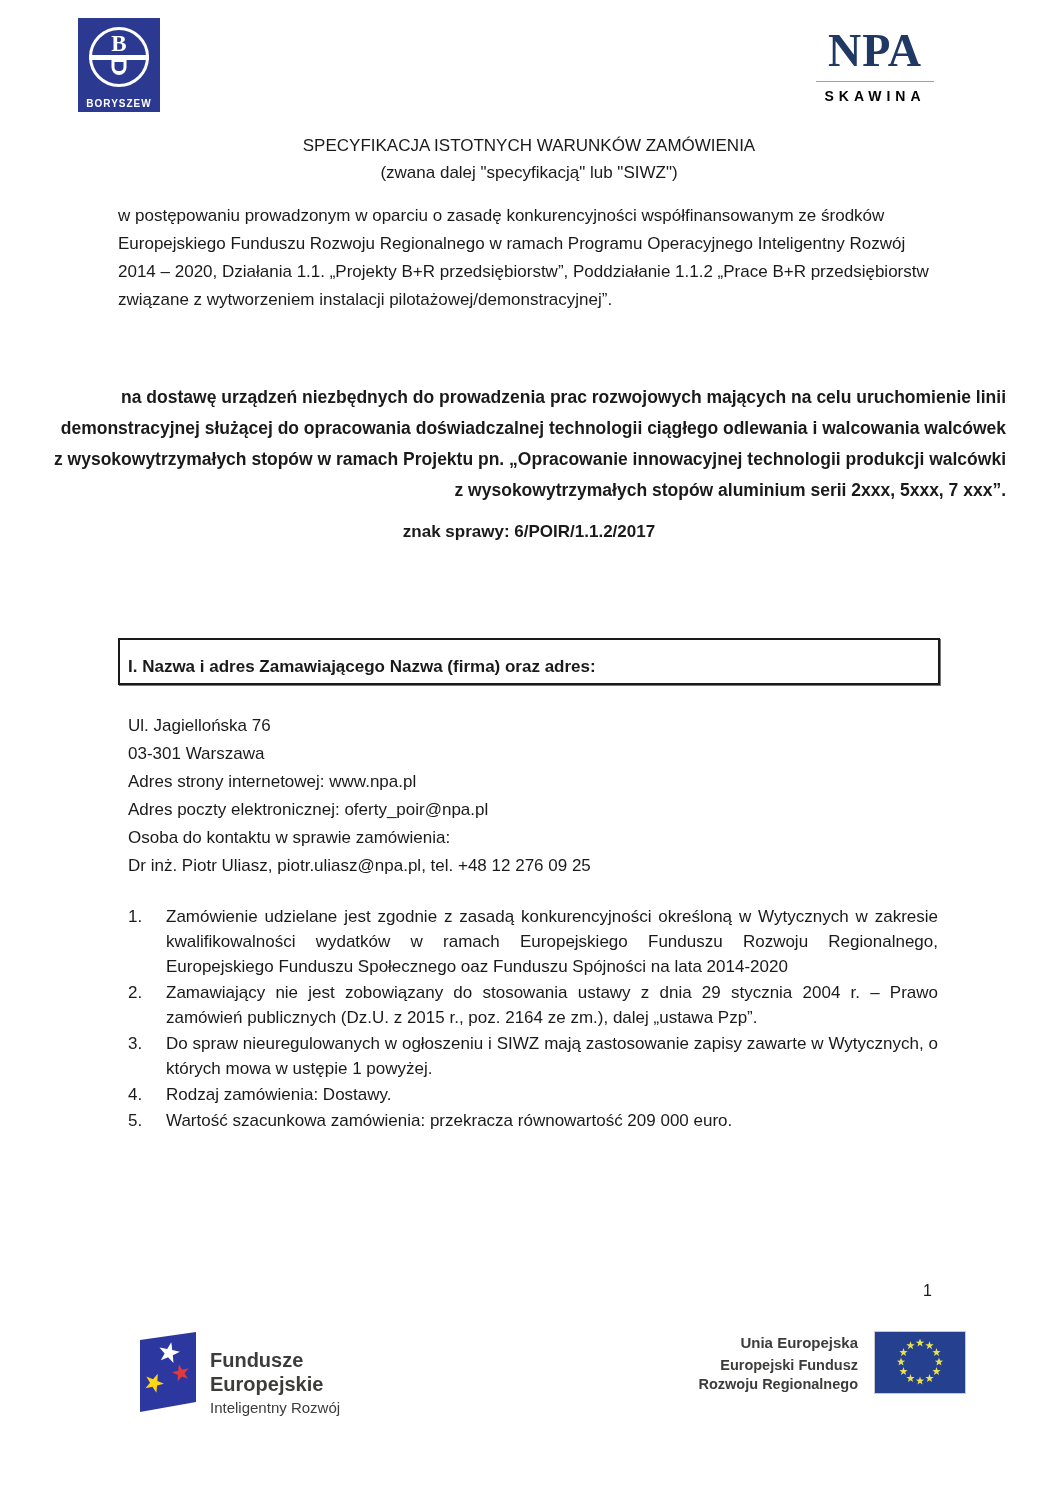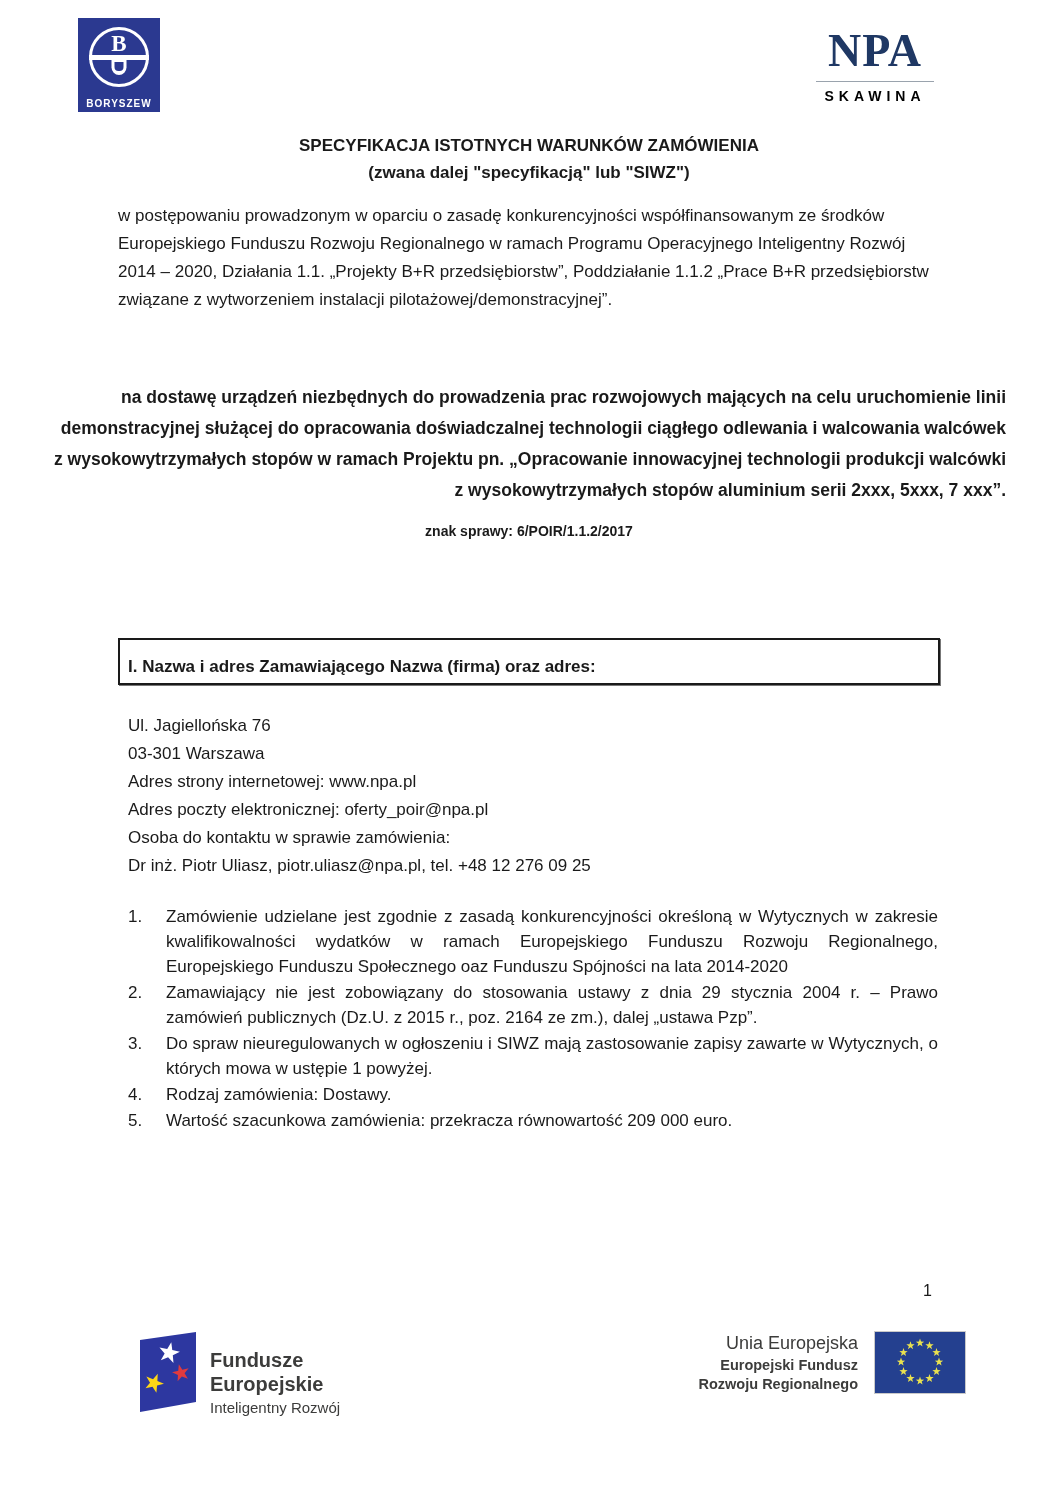--- a/index.html
+++ b/index.html
@@ -29,24 +29,24 @@
   .b-shield::after{content:"";position:absolute;left:3px;top:4px;width:9px;height:9px;background:#2b3990;border-radius:0 0 4px 4px;}
   .b-word{position:absolute;bottom:3px;left:0;width:100%;text-align:center;color:#fff;
     font-size:10px;font-weight:bold;letter-spacing:1px;}
   
   .npa{width:122px;text-align:center;flex:0 0 auto;margin-top:10px;}
   .npa-main{font-family:"Liberation Serif",serif;font-weight:bold;font-size:46px;line-height:1;color:#1f3864;letter-spacing:1px;}
   .npa-line{height:1px;background:#9aa3ad;margin:7px 2px 6px 2px;}
   .npa-sub{font-size:14px;font-weight:bold;letter-spacing:5px;color:#000000;}
 
   
-  .doc-title{margin-top:18px;text-align:center;font-weight:bold;font-size:17px;line-height:27px;padding:0 120px;}
+  .doc-title{margin-top:18px;text-align:center;font-weight:normal;font-size:17px;line-height:27px;padding:0 120px;}
   .intro{margin-top:16px;font-size:17px;line-height:28px;padding:0 118px;}
   .subject{margin-top:68px;text-align:right;font-weight:bold;font-size:17.5px;line-height:31px;padding:0 52px;}
-  .case-number{margin-top:12px;text-align:center;font-weight:bold;font-size:14px;line-height:27px;}
+  .case-number{margin-top:12px;text-align:center;font-weight:bold;font-size:17px;line-height:27px;}
   .section-box{
     margin:8px 118px;border:2px solid #1a1a1a;
     font-weight:bold;font-size:17px;padding:17px 8px 6px 8px;
     box-shadow:1px 1px 0 #777;
   }
   .box-1{margin-top:93px;}
   .box-2{margin-top:28px;}
   .address{margin-top:27px;padding:0 128px;font-size:17px;line-height:28px;}
   .address div{white-space:nowrap;}
   .proc-list{margin-top:24px;padding:0 120px 0 128px;font-size:17px;line-height:25px;}
@@ -56,21 +56,21 @@
 
   
   .page-number{position:absolute;top:1282px;right:126px;font-size:16px;}
   .footer{position:absolute;left:0;right:0;top:1330px;display:flex;justify-content:space-between;
     padding:0 92px 0 130px;align-items:flex-start;}
   .fe-logo{display:flex;align-items:flex-end;gap:6px;}
   .fe-text .fe-t1{font-size:20px;font-weight:bold;color:#3c3c3b;line-height:24px;}
   .fe-text .fe-t2{font-size:15px;color:#3c3c3b;margin-top:3px;}
   .eu-logo{display:flex;align-items:center;gap:16px;}
   .eu-text{text-align:right;color:#3c3c3b;}
-  .eu-text .eu-t1{font-size:18px;font-weight:normal;line-height:26px;}
+  .eu-text .eu-t1{font-size:15px;font-weight:bold;line-height:26px;}
   .eu-text .eu-t2{font-size:14.5px;font-weight:bold;line-height:19px;}
 </style>
 </head>
 <body>
 
 <div class="page">
 
   <div class="header">
     <div class="b-logo">
       <div class="b-circle">

